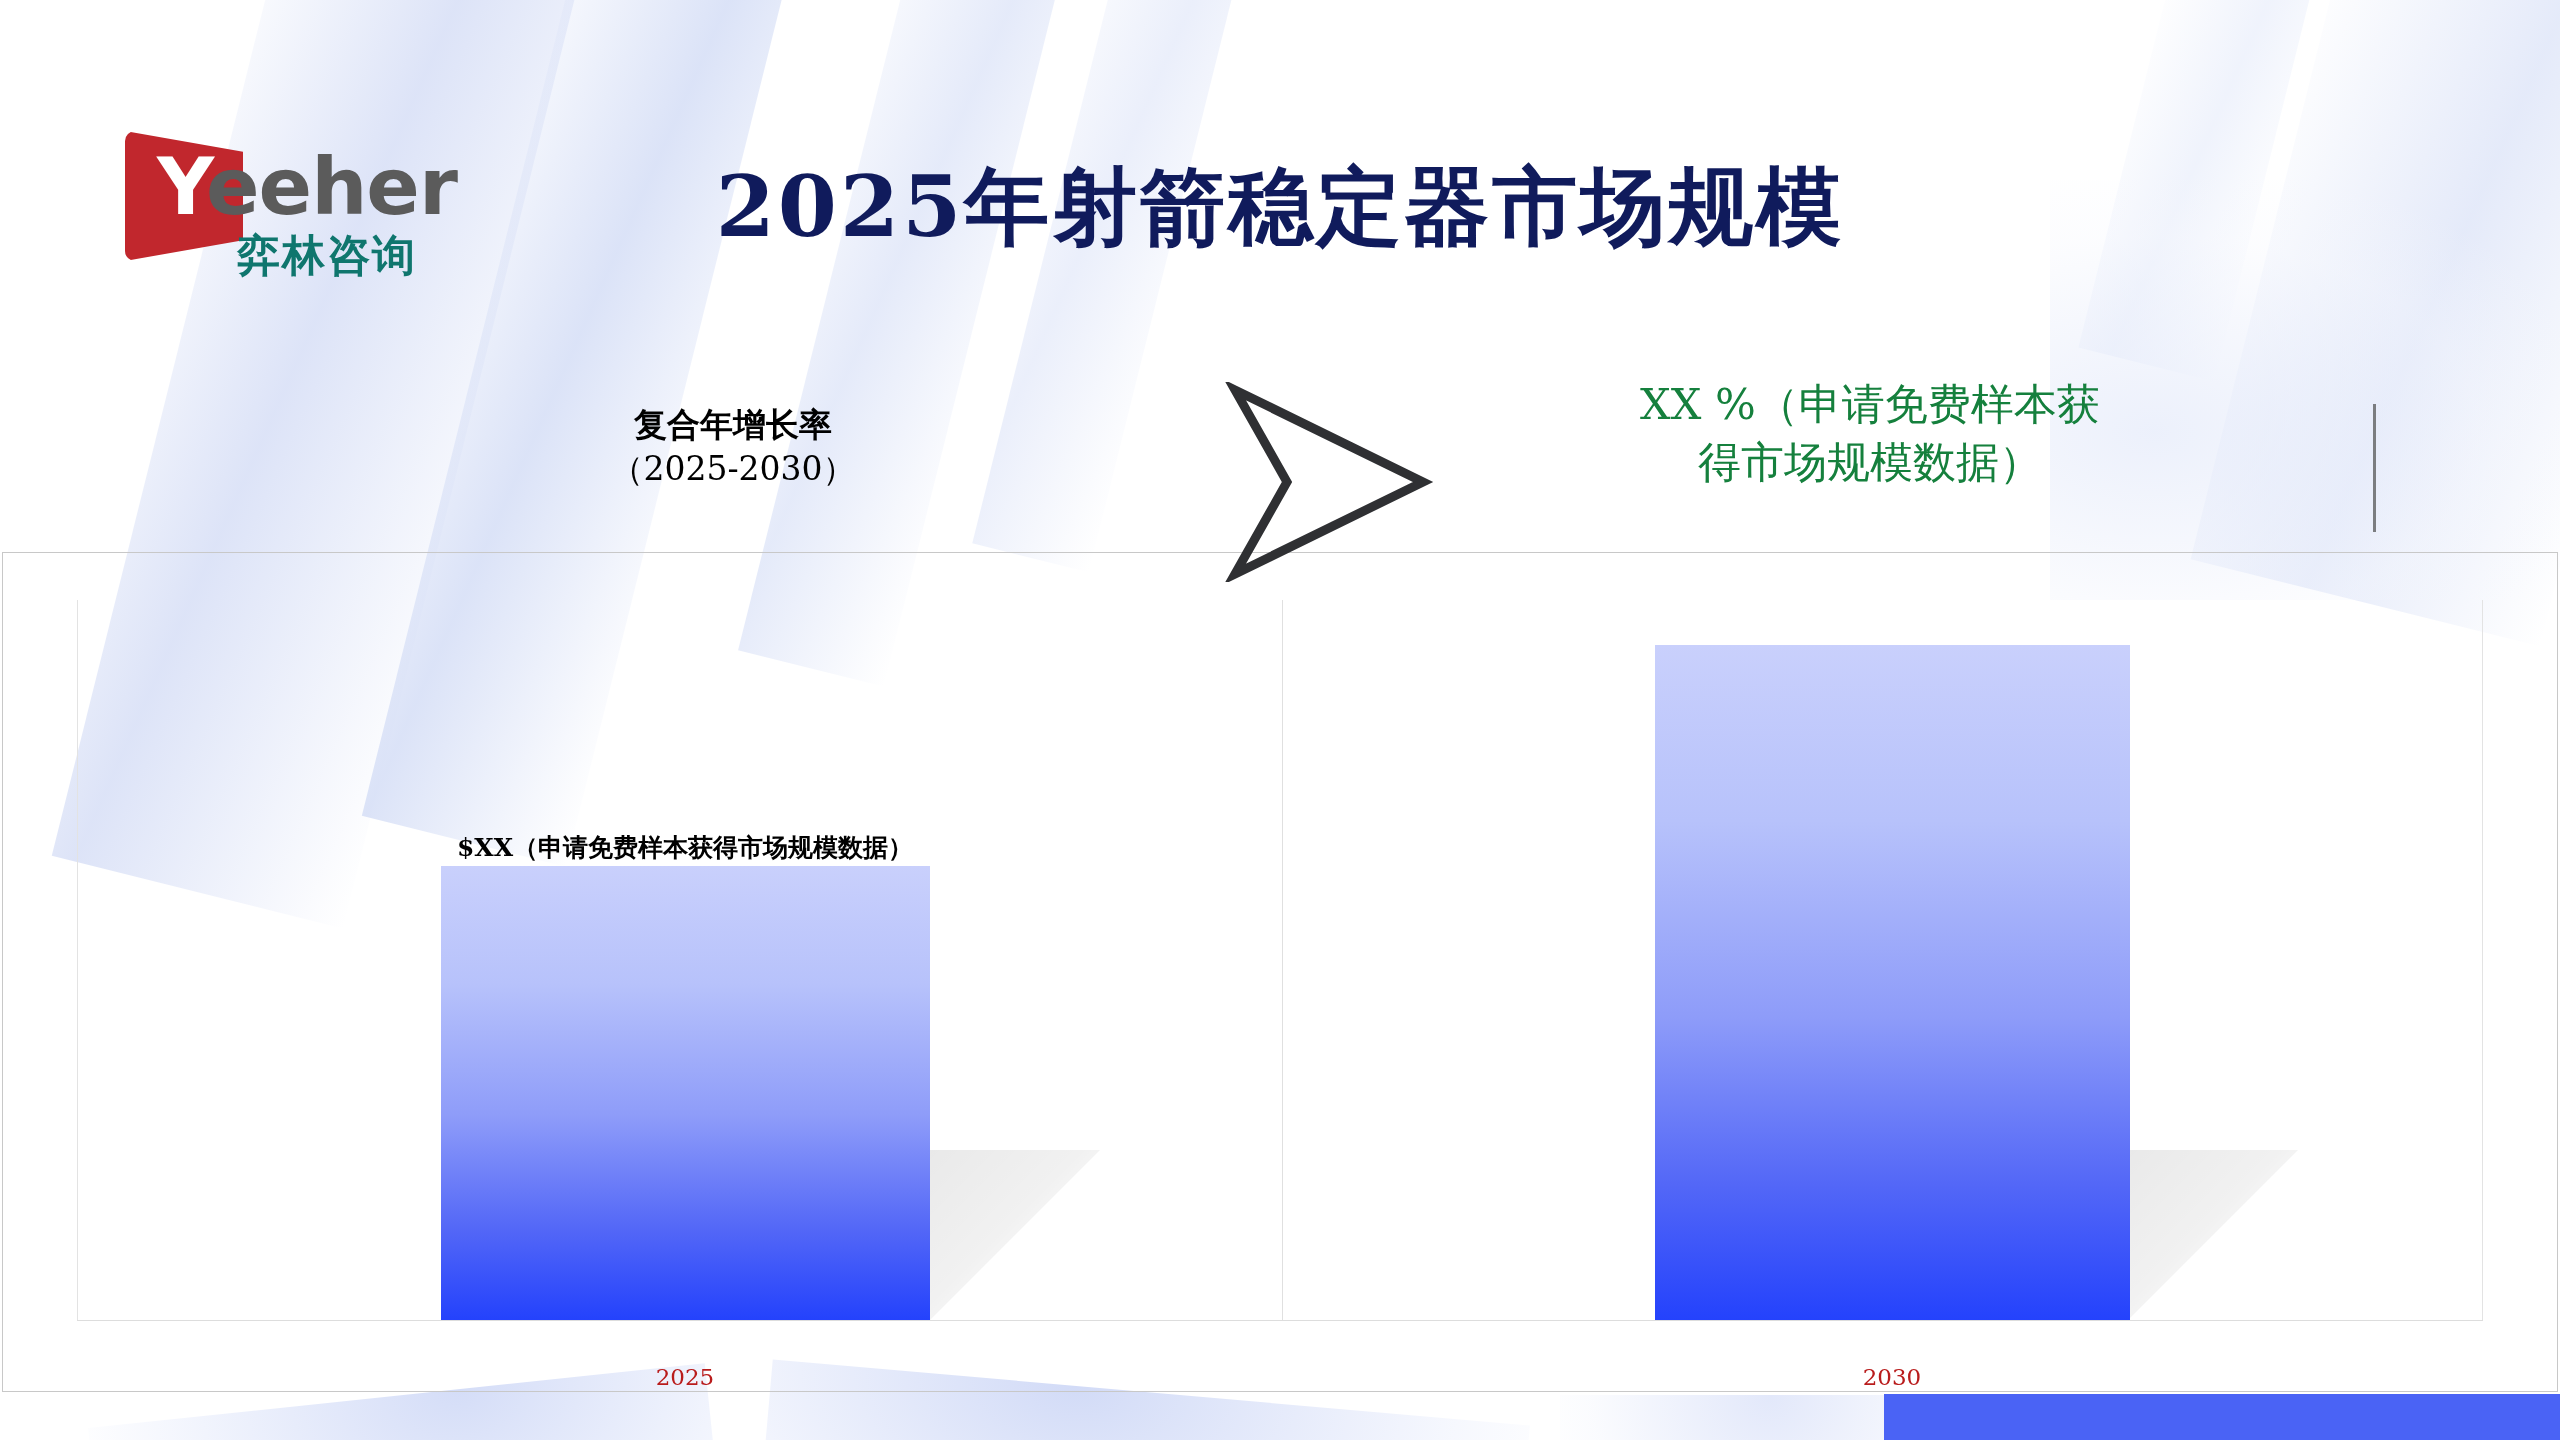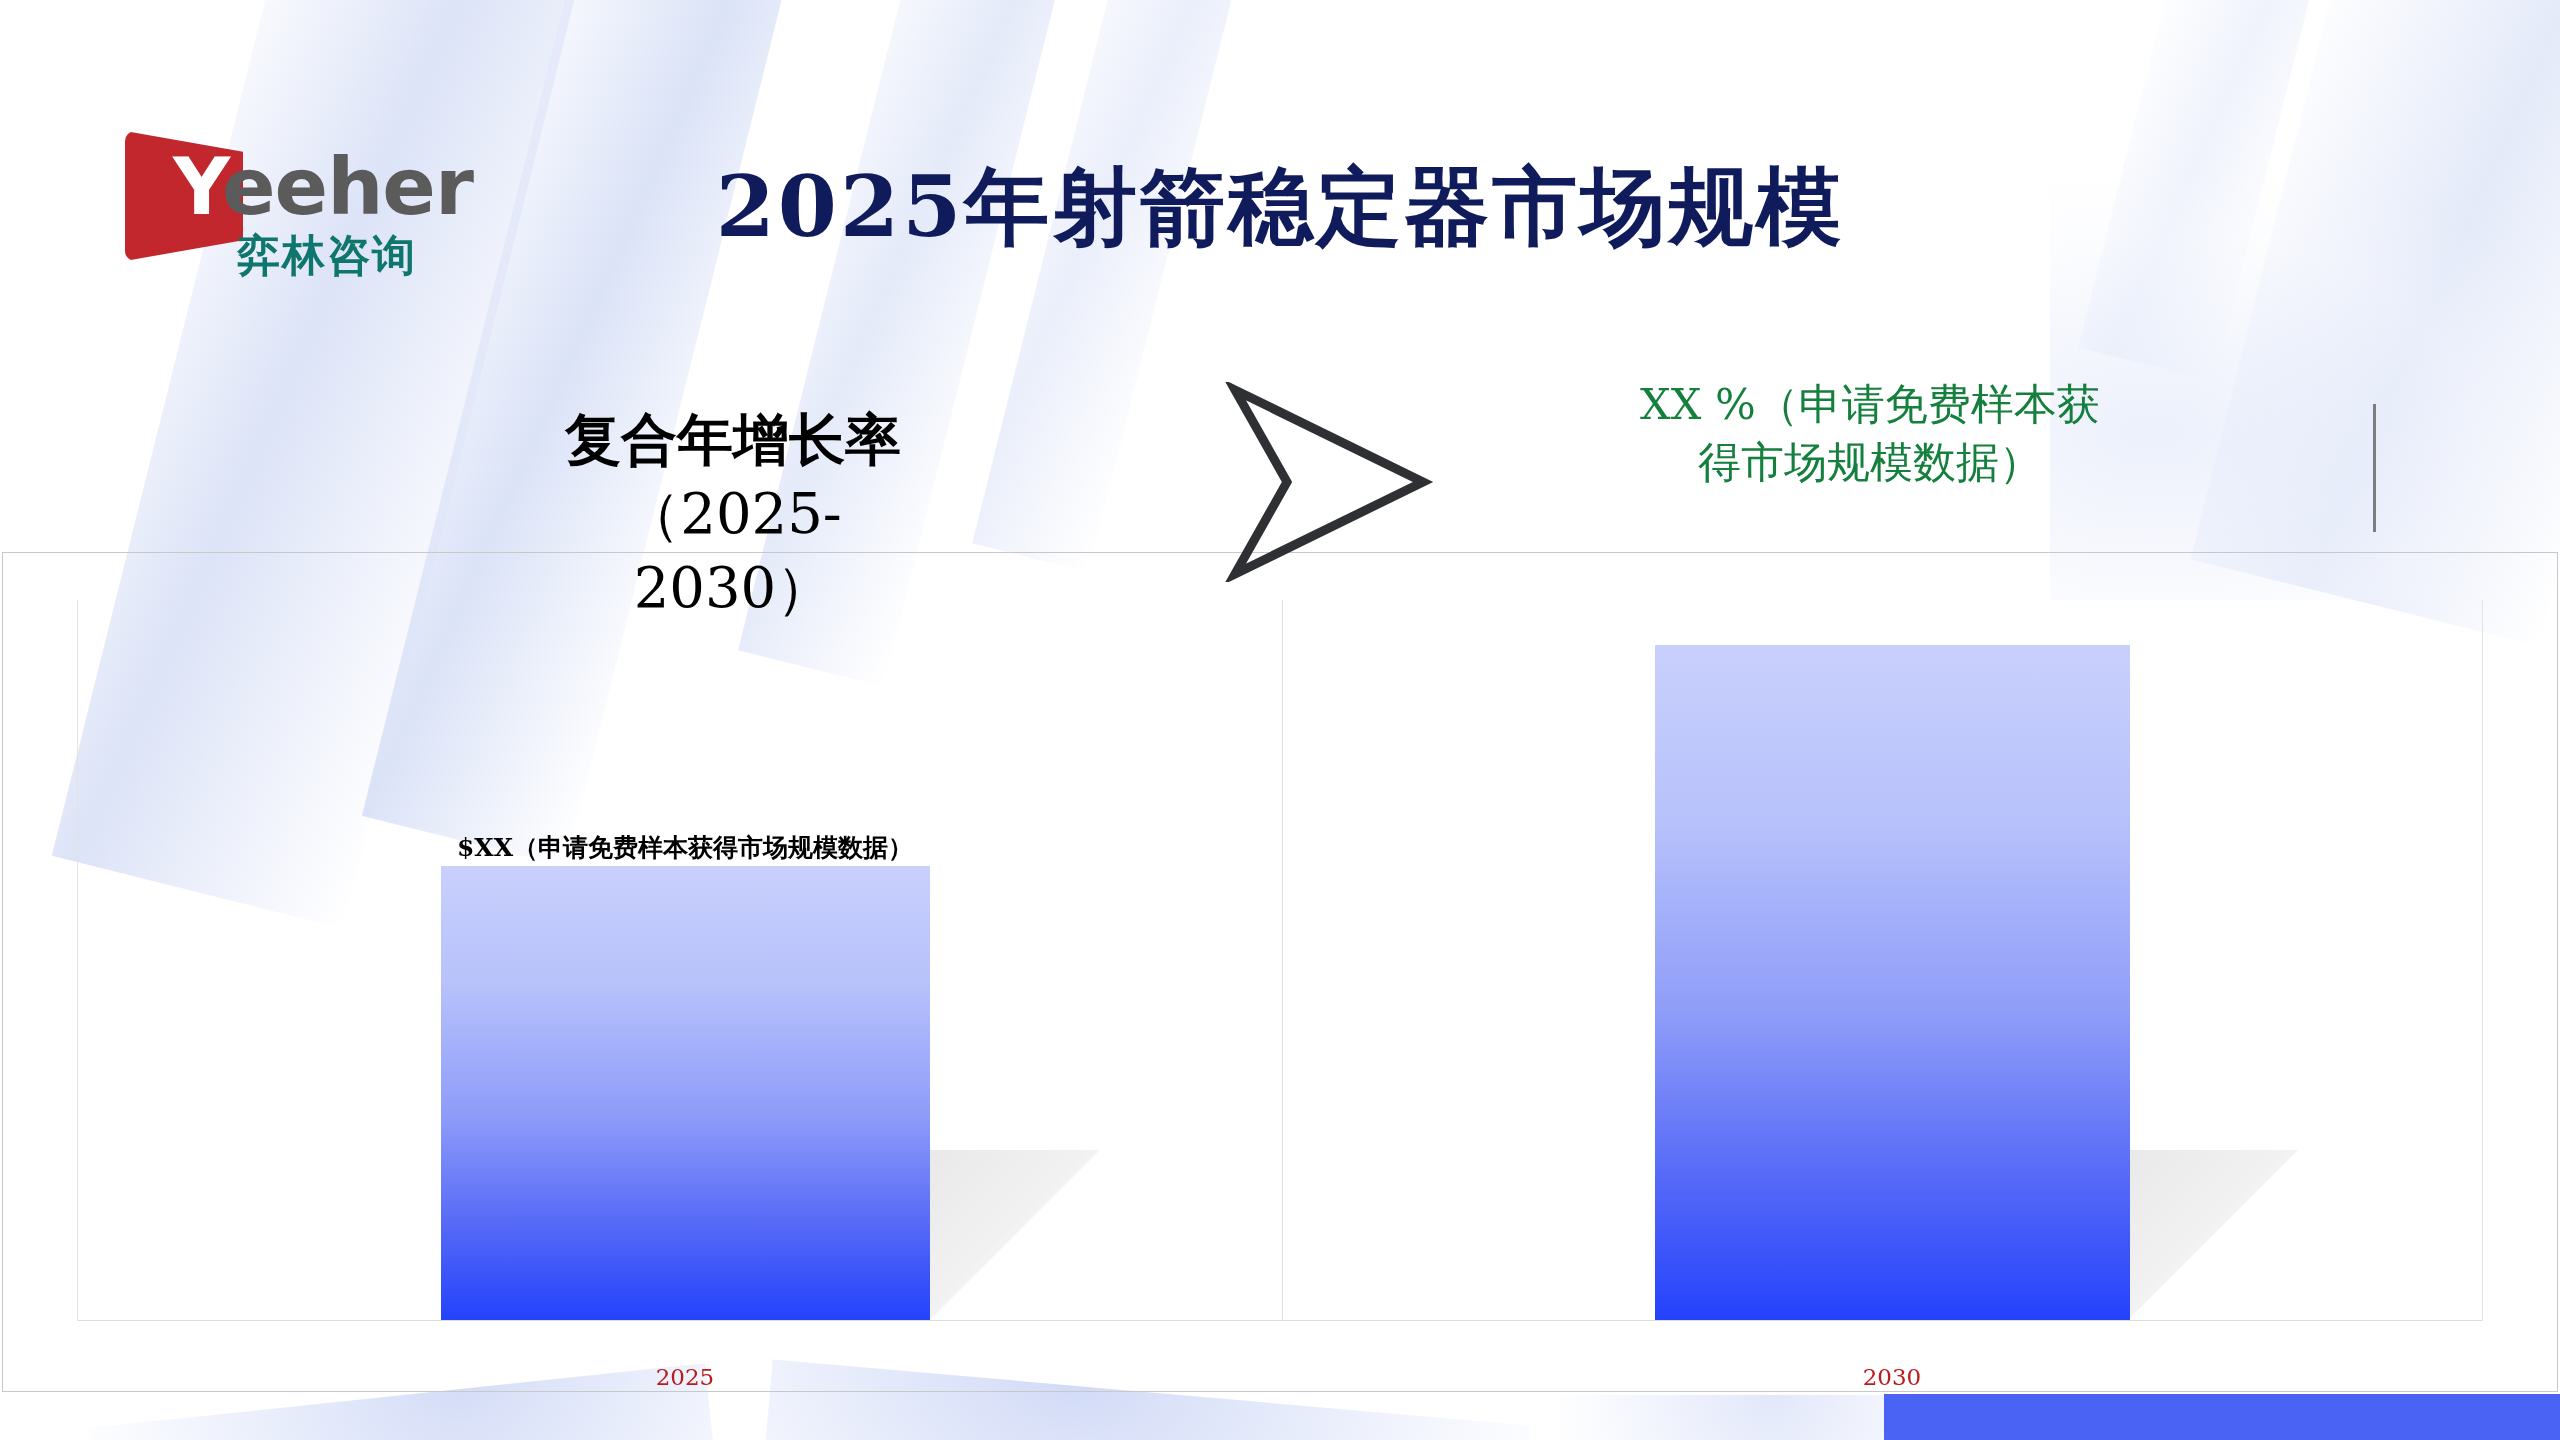--- a/index.html
+++ b/index.html
@@ -41,21 +41,21 @@
       background:radial-gradient(ellipse at 20% 60%,rgba(228,234,250,.7) 0%,rgba(245,247,253,.3) 55%,rgba(255,255,255,0) 78%);}
 
   
   #logo{position:absolute;left:125px;top:122px;width:345px;height:175px;z-index:6;}
   .logo-flag{
     position:absolute;left:0;top:9px;width:118px;height:130px;
     background:#c1272d;border-radius:10px 16px 16px 10px;
     clip-path:polygon(0% 0%, 100% 16%, 100% 84%, 0% 100%);
   }
   .logo-word{
-    position:absolute;left:48px;top:26px;
+    position:absolute;left:32px;top:26px;
     font-family:"DejaVu Sans", sans-serif;
     font-weight:700;font-size:79px;letter-spacing:-1px;
     color:#5b5b5b;line-height:1;white-space:nowrap;
   }
   .logo-word .wy{color:#ffffff;}
   .logo-cn{
     position:absolute;left:112px;top:112px;
     font-family:"DejaVu Sans", sans-serif;
     font-weight:700;font-size:43px;letter-spacing:2px;
     color:#0f766e;line-height:1;white-space:nowrap;
@@ -68,21 +68,21 @@
     font-family:"DejaVu Serif", serif;
     font-weight:700;font-size:85px;letter-spacing:3px;
     color:#101b5c;line-height:1.1;white-space:nowrap;
   }
 
   
   #cagr{
     position:absolute;left:548px;top:403px;width:370px;z-index:6;
     text-align:center;color:#000;
     font-family:"DejaVu Serif", serif;font-weight:700;
-    font-size:56px;line-height:1.32;
+    font-size:33px;line-height:1.32;
   }
   #cagr .yrs{font-weight:400;font-family:"DejaVu Serif", serif;}
 
   
   #arrow{position:absolute;left:1225px;top:382px;width:210px;height:200px;z-index:6;}
 
   
   #cagr-value{
     position:absolute;left:1620px;top:375px;width:500px;z-index:6;
     text-align:center;color:#15803d;

